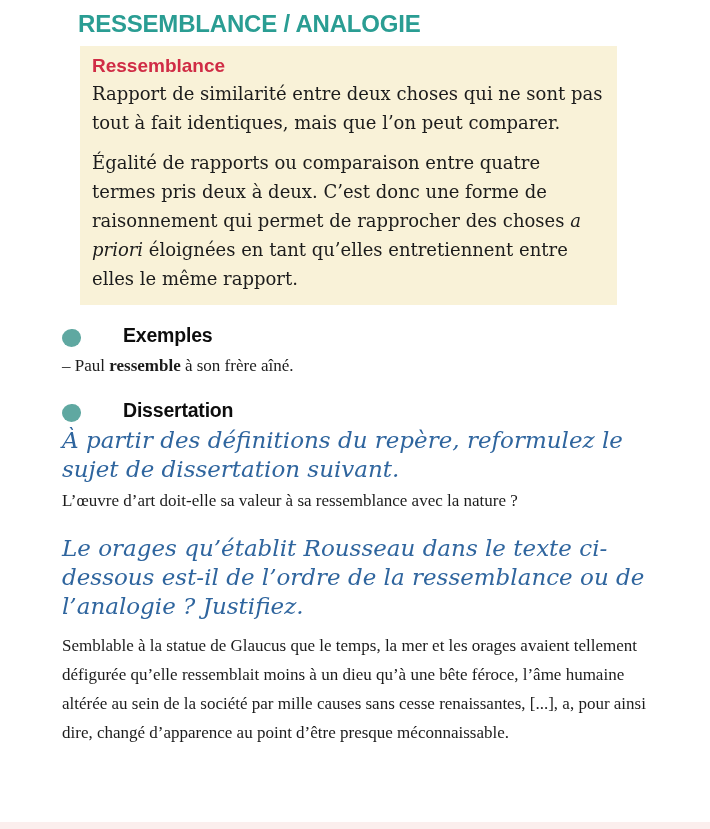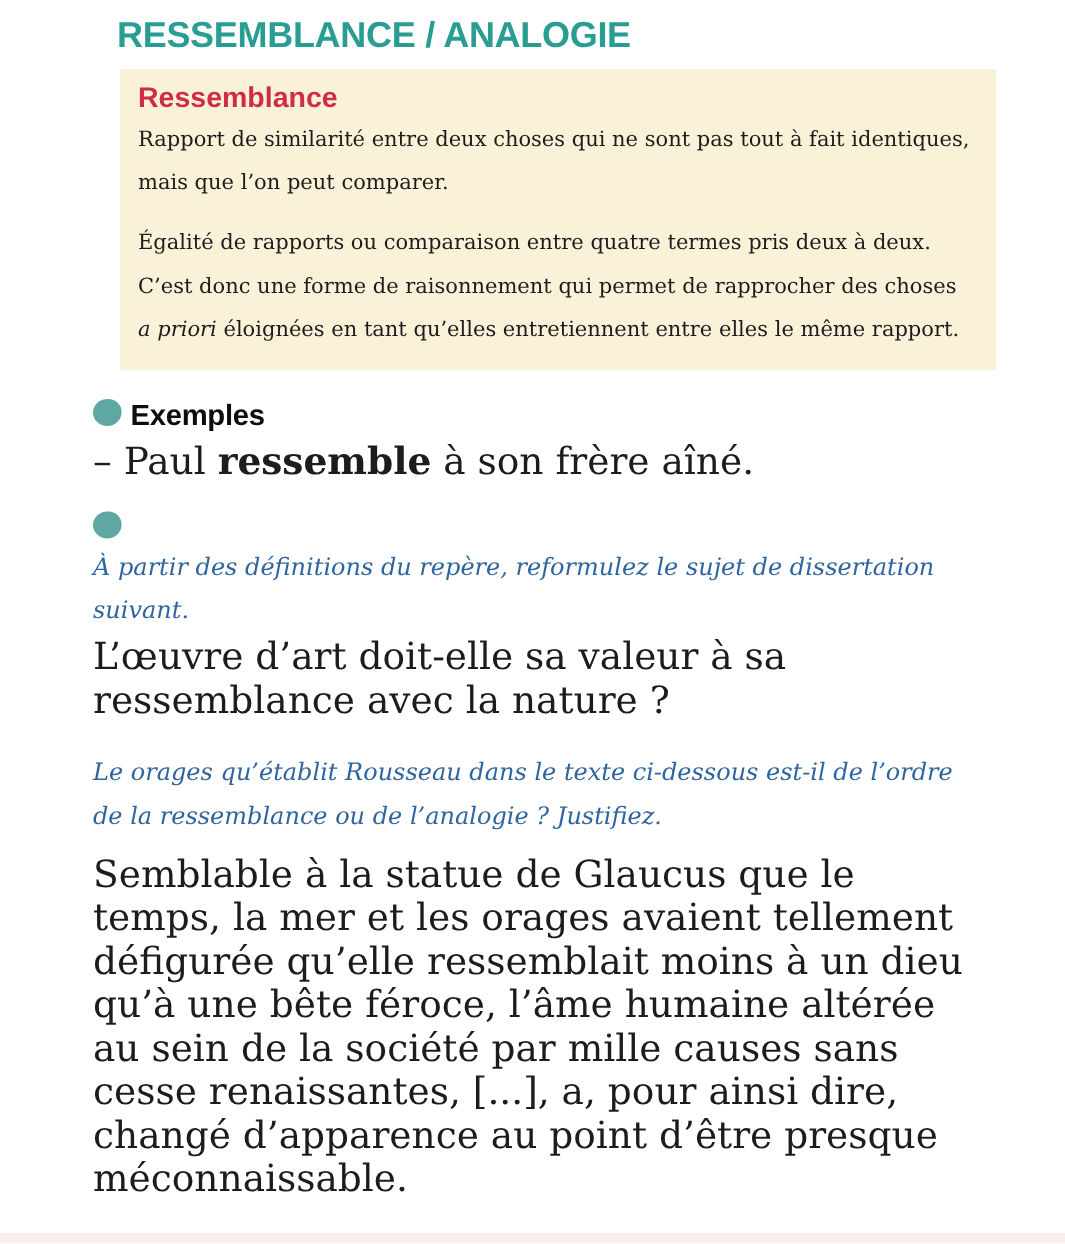--- a/index.html
+++ b/index.html
@@ -27,71 +27,73 @@
     font-weight: bold;
     font-size: 24px;
     letter-spacing: -0.2px;
     color: #2a9d93;
   }
 
   
   .def-box {
     margin-left: 18px;
     box-sizing: border-box;
-    width: 584px;
+    width: 537px;
     background: #f9f2d8;
     padding: 9px 14px 12px 12px;
   }
   .def-entry + .def-entry { margin-top: 11px; }
   .def-term {
     font-family: "Liberation Sans", sans-serif;
     font-weight: bold;
     font-size: 19px;
     color: #d02c45;
     margin-bottom: 2px;
   }
   .def-text {
-    font-size: 14px;
+    font-size: 18px;
     line-height: 29px;
   }
   .def-text .it { font-style: italic; text-align: right; }
 
   
   .section { margin-top: 19px; }
   .section-heading {
     display: flex;
-    align-items: flex-start;
+    align-items: flex-end;
     margin-bottom: 4px;
+    gap: 36px;
   }
   .bullet {
     width: 19px;
     height: 18px;
     border-radius: 50% 46% 50% 50%;
     background: #5fa8a1;
     margin-right: 6px;
     flex: 0 0 auto;
   }
   .section-label {
     font-family: "Liberation Sans", sans-serif;
     font-weight: bold;
     font-size: 19.5px;
     color: #0d0d0d;
     letter-spacing: -0.2px;
   }
   .body-text {
-    font-size: 25px;
+    font-size: 17px;
     line-height: 29px;
     max-width: 593px;
+    font-family: Liberation Serif, serif;
   }
   .body-text b, .def-term b { font-weight: bold; }
   .example-line { margin: 2px 0 5px 0; }
   .instruction {
     font-style: italic;
     color: #2f659e;
-    font-size: 16px;
+    font-size: 23px;
     line-height: 29px;
     max-width: 593px;
   }
   .subject { margin-top: 2px; }
   .quote { margin-top: 10px; }
 
   
   .bottom-bar {
     position: absolute;
     left: 0;
@@ -125,20 +127,21 @@
     <div class="section-heading">
       <span class="bullet"></span>
       <span class="section-label">Exemples</span>
     </div>
     <div class="body-text example-line"><span>– Paul </span><b>ressemble</b><span> à son frère aîné.</span></div>
   </div>
 
   <div class="section">
     <div class="section-heading">
       <span class="bullet"></span>
+      <span class="section-label">Dissertation</span>
     </div>
     <div class="instruction">À partir des définitions du repère, reformulez le sujet de dissertation suivant.</div>
     <div class="body-text subject">L’œuvre d’art doit-elle sa valeur à sa ressemblance avec la nature ?</div>
   </div>
 
   <div class="section">
     <div class="instruction">Le orages qu’établit Rousseau dans le texte ci-dessous est-il de l’ordre de la ressemblance ou de l’analogie ? Justifiez.</div>
     <div class="body-text quote">Semblable à la statue de Glaucus que le temps, la mer et les orages avaient tellement défigurée qu’elle ressemblait moins à un dieu qu’à une bête féroce, l’âme humaine altérée au sein de la société par mille causes sans cesse renaissantes, [...], a, pour ainsi dire, changé d’apparence au point d’être presque méconnaissable.</div>
 
   </div>

